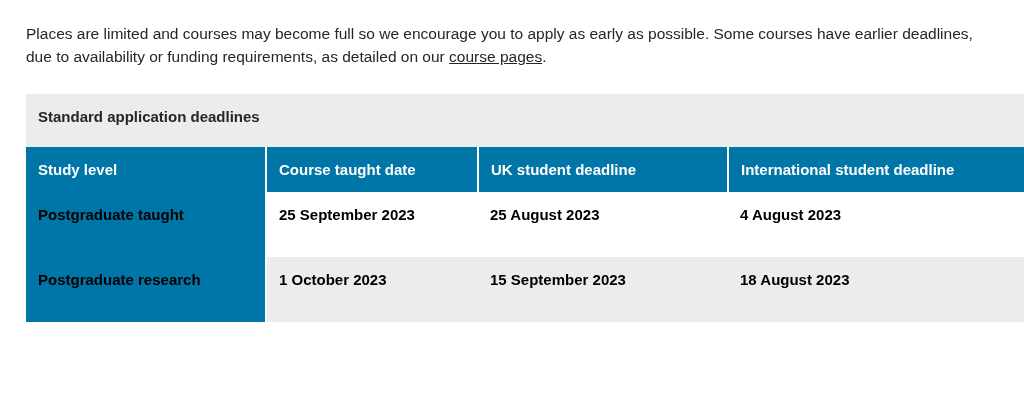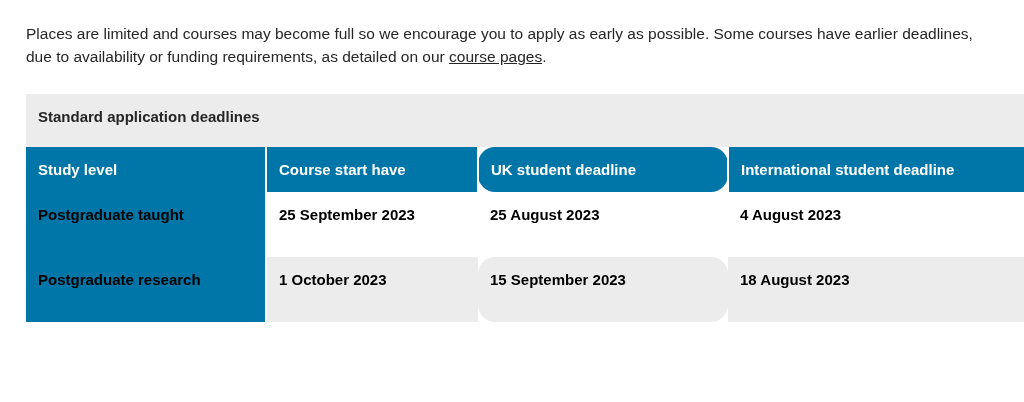--- a/index.html
+++ b/index.html
@@ -90,38 +90,38 @@
     background: #ffffff;
   }
   tbody tr.even td {
     background: #ececec;
   }
   tbody tr.even th.rowhead {
     background: #0076a8;
   }
   .col-0 { width: 240px; }
   .col-1 { width: 212px; }
-  .col-2 { width: 250px; border-radius: 17px; }
+  .col-2 { width: 250px; }
   .col-3 { width: 299px; }
 </style>
 </head>
 <body>
 
 <div class="page">
 
 
   <p class="intro"><span>Places are limited and courses may become full so we encourage you to apply as early as possible. Some courses have earlier deadlines, due to availability or funding requirements, as detailed on our </span><a href="#">course pages</a><span>.</span></p>
 
   <div class="table-wrap">
     <table class="deadlines">
       <caption>Standard application deadlines</caption>
       <thead>
         <tr>
           <th class="col-0" scope="col">Study level</th>
-          <th class="col-1" scope="col">Course start have</th>
+          <th class="col-1" scope="col">Course taught date</th>
           <th class="col-2" scope="col">UK student deadline</th>
           <th class="col-3" scope="col">International student deadline</th>
         </tr>
       </thead>
       <tbody>
         <tr class="odd">
           <th class="rowhead col-0" scope="row">Postgraduate taught</th>
           <td class="col-1">25 September 2023</td>
           <td class="col-2">25 August 2023</td>
           <td class="col-3">4 August 2023</td>

